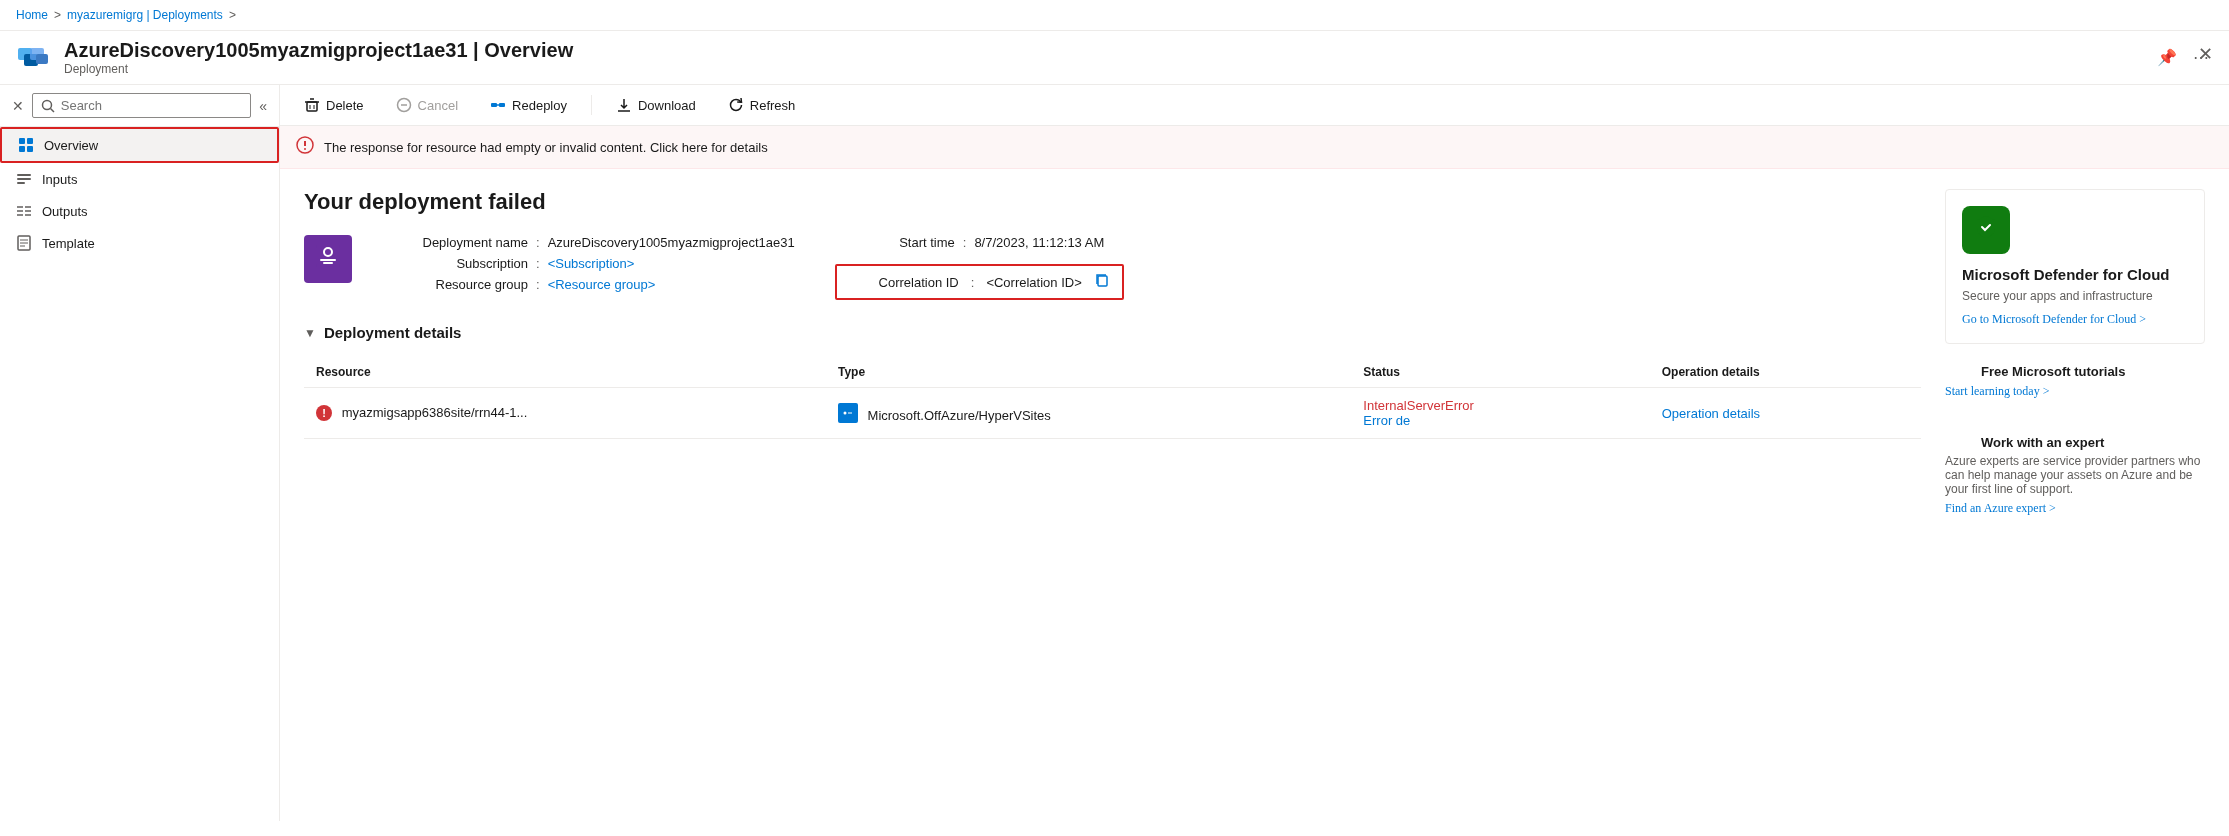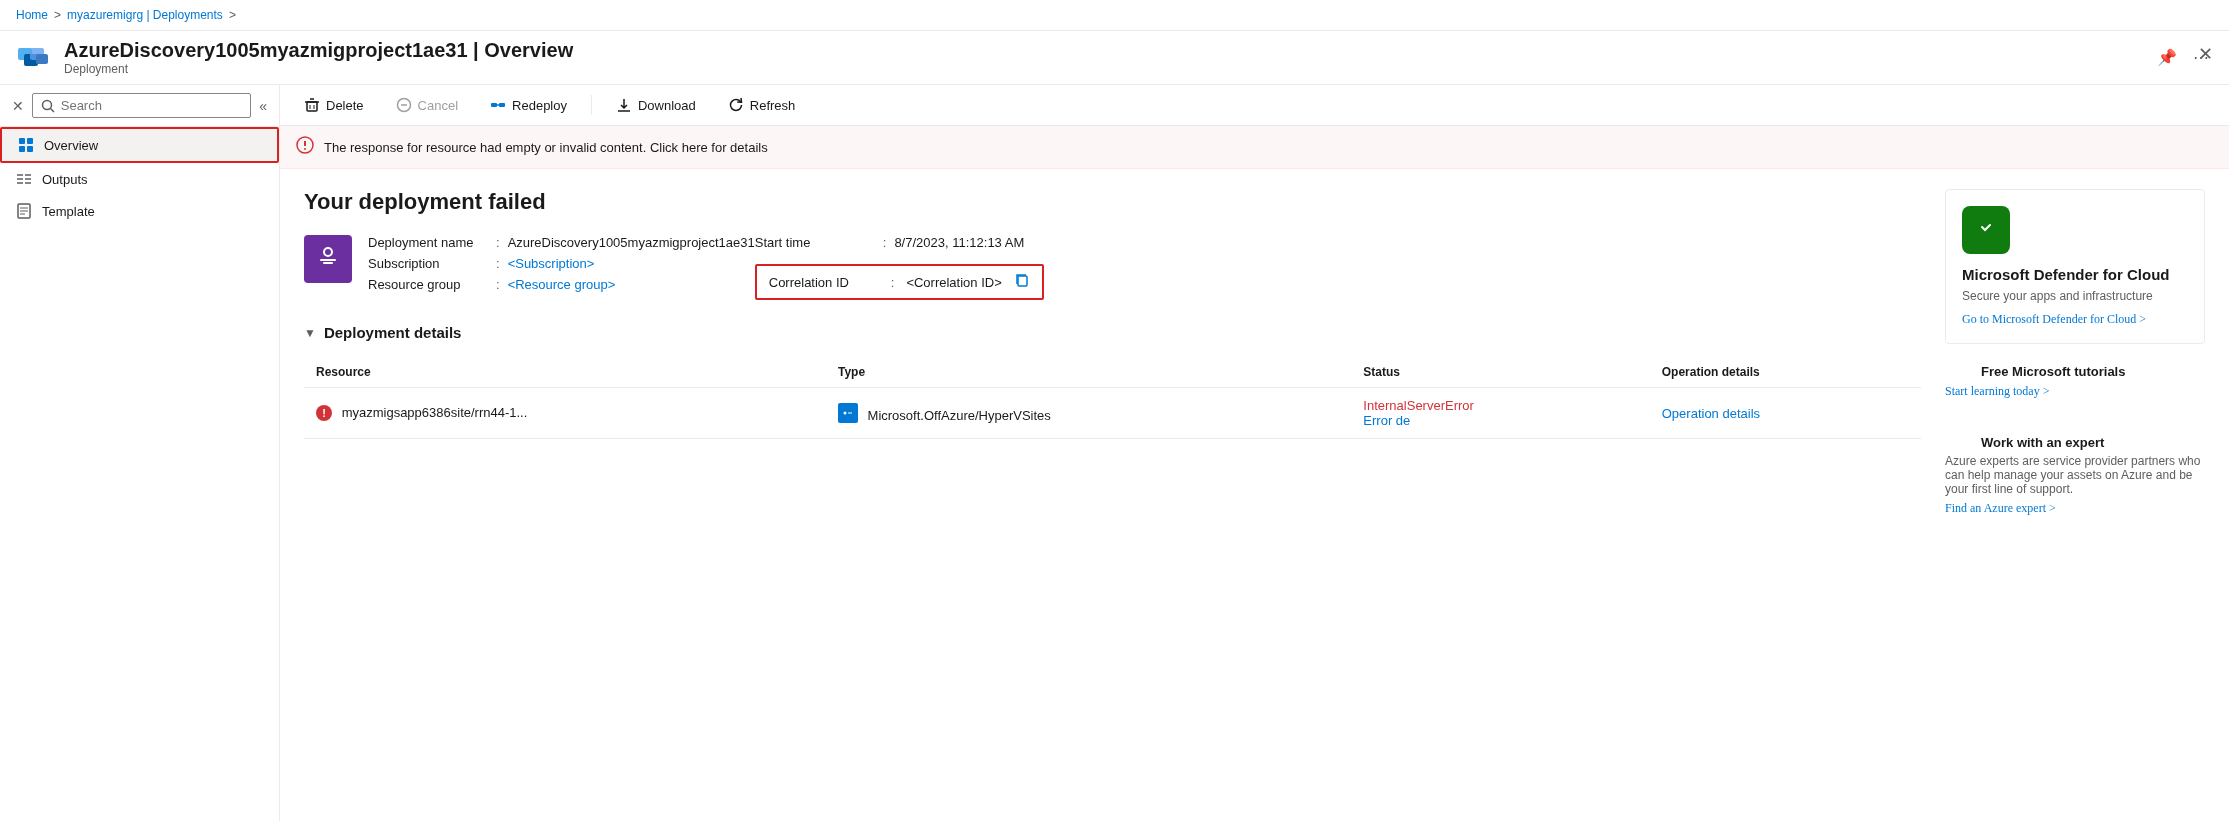--- a/index.html
+++ b/index.html
@@ -47,21 +47,21 @@
 
     
     .content-body { flex: 1; overflow-y: auto; padding: 20px 24px; display: flex; gap: 24px; }
     .content-main { flex: 1; }
     .content-sidebar { width: 260px; min-width: 260px; }
 
     
     .deployment-failed-title { font-size: 22px; font-weight: 600; color: #1a1a1a; margin-bottom: 20px; }
 
     
-    .deployment-info { display: flex; margin-bottom: 24px; }
+    .deployment-info { display: flex; gap: 40px; margin-bottom: 24px; text-align: right; }
     .deployment-icon { width: 48px; height: 48px; background: #6b2fa0; border-radius: 4px; display: flex; align-items: center; justify-content: center; margin-right: 16px; flex-shrink: 0; }
     .deployment-icon-inner { color: white; font-size: 22px; }
     .info-section { display: flex; flex-direction: column; gap: 6px; }
     .info-row { display: flex; align-items: center; gap: 8px; font-size: 13px; }
     .info-label { color: #1a1a1a; min-width: 120px; }
     .info-sep { color: #605e5c; }
     .info-value { color: #1a1a1a; }
     .info-link { color: #0078d4; text-decoration: none; }
 
     
@@ -149,20 +149,30 @@
           <svg width="16" height="16" viewBox="0 0 16 16">
             <rect x="1" y="1" width="6" height="6" rx="1" fill="#0078d4"></rect>
             <rect x="9" y="1" width="6" height="6" rx="1" fill="#0078d4"></rect>
             <rect x="1" y="9" width="6" height="6" rx="1" fill="#0078d4"></rect>
             <rect x="9" y="9" width="6" height="6" rx="1" fill="#0078d4"></rect>
           </svg>
         </span>
         <span>Overview</span>
       </div>
 
+      <div class="sidebar-item">
+        <span class="sidebar-item-icon">
+          <svg width="16" height="16" viewBox="0 0 16 16">
+            <rect x="1" y="3" width="14" height="2" rx="1" fill="#605e5c"></rect>
+            <rect x="1" y="7" width="14" height="2" rx="1" fill="#605e5c"></rect>
+            <rect x="1" y="11" width="8" height="2" rx="1" fill="#605e5c"></rect>
+          </svg>
+        </span>
+        <span>Inputs</span>
+      </div>
 
       <div class="sidebar-item">
         <span class="sidebar-item-icon">
           <svg width="16" height="16" viewBox="0 0 16 16">
             <line x1="1" y1="4" x2="7" y2="4" stroke="#605e5c" stroke-width="1.5"></line>
             <line x1="1" y1="8" x2="7" y2="8" stroke="#605e5c" stroke-width="1.5"></line>
             <line x1="1" y1="12" x2="7" y2="12" stroke="#605e5c" stroke-width="1.5"></line>
             <line x1="9" y1="4" x2="15" y2="4" stroke="#605e5c" stroke-width="1.5"></line>
             <line x1="9" y1="8" x2="15" y2="8" stroke="#605e5c" stroke-width="1.5"></line>
             <line x1="9" y1="12" x2="15" y2="12" stroke="#605e5c" stroke-width="1.5"></line>

